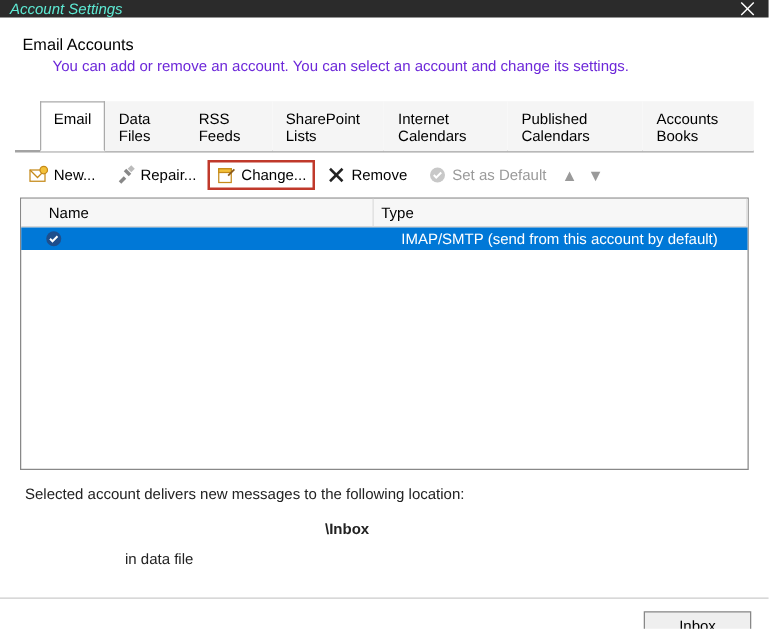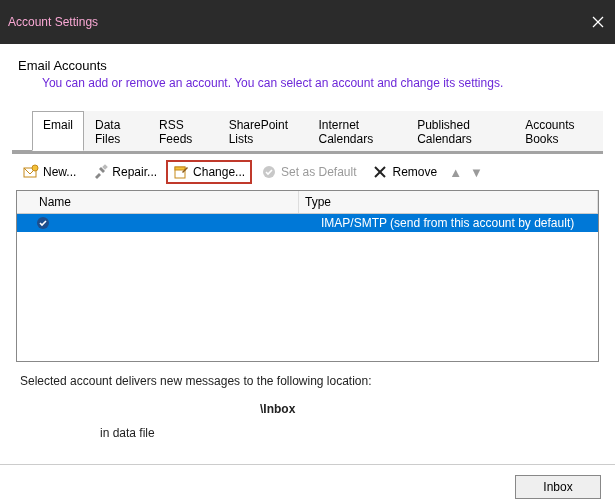--- a/index.html
+++ b/index.html
@@ -1,33 +1,33 @@
 <!DOCTYPE html>
 <html><head>
 <meta charset="utf-8">
 <style>
 * { box-sizing: border-box; margin: 0; padding: 0; }
 body { font-family: "Segoe UI", Tahoma, sans-serif; font-size: 12px; background: #fff; width: 615px; height: 503px; overflow: hidden; }
-.titlebar { background: #2b2b2b; color: #f9a8d4; height: 44px; display: flex; align-items: center; padding: 0 8px; justify-content: space-between; }
+.titlebar { background: #2b2b2b; color: #5eead4; height: 14px; display: flex; align-items: center; padding: 0 8px; justify-content: space-between; font-style: italic; }
 .titlebar .title { font-size: 12px; }
 .titlebar .close { width: 18px; height: 18px; display: flex; align-items: center; justify-content: center; cursor: pointer; }
 .content { padding: 14px 18px 6px 18px; }
 .heading { font-weight: normal; font-size: 13px; margin-bottom: 3px; }
 .subheading { font-size: 12px; color: #6d28d9; margin-left: 24px; margin-bottom: 14px; }
 .tabs-area { padding: 0 12px; }
-.tabs { display: flex; border-bottom: 4px solid #a3a3a3; gap: 0; padding-left: 20px; }
+.tabs { display: flex; border-bottom: 2px solid #a3a3a3; gap: 0; padding-left: 20px; }
 .tab { padding: 6px 10px 5px 10px; font-size: 12px; cursor: pointer; border: 1px solid transparent; border-bottom: none; position: relative; top: 1px; background: #f5f5f5; }
 .tab.active { background: #fff; border: 1px solid #aaa; border-bottom: 1px solid #fff; }
 .toolbar { display: flex; align-items: center; gap: 2px; padding: 6px 4px; }
 .tbtn { display: flex; align-items: center; gap: 4px; padding: 3px 6px; font-size: 12px; cursor: pointer; border: 1px solid transparent; }
 .tbtn.disabled { color: #9a9a9a; cursor: default; }
 .tbtn.highlight { border: 2px solid #c0392b; padding: 2px 5px; }
 .icon { width: 16px; height: 16px; display: inline-flex; align-items: center; justify-content: center; }
 .arrow { color: #9a9a9a; font-size: 13px; padding: 0 3px; }
-.grid-wrap { border: 1px solid #888; margin: 0 4px 8px 4px; height: 172px; background: #fff; }
+.grid-wrap { border: 1px solid #888; margin: 0 4px 8px 4px; height: 218px; background: #fff; }
 .grid-header { display: flex; background: #f7f7f7; border-bottom: 1px solid #ccc; }
 .gh { padding: 4px 6px; font-size: 12px; border-right: 1px solid #ddd; }
 .gh.name { width: 282px; padding-left: 22px; }
 .gh.type { flex: 1; }
 .grid-row { display: flex; align-items: center; background: #0078d7; color: #fff; height: 18px; padding-left: 16px; }
 .gr-check { width: 20px; display: flex; align-items: center; justify-content: center; }
 .gr-name { width: 262px; padding-left: 2px; font-size: 12px; }
 .gr-type { flex: 1; padding-left: 6px; font-size: 12px; }
 .delivery { padding: 4px 8px 6px 8px; font-size: 12px; color: #222; }
 .delivery .line1 { margin-bottom: 14px; }
@@ -90,37 +90,37 @@
     <div class="tbtn highlight">
       <span class="icon">
         <svg width="16" height="16" viewBox="0 0 16 16">
             <rect x="2" y="3" width="10" height="11" fill="#fff" stroke="#c58a1a"></rect>
             <rect x="2" y="3" width="10" height="3" fill="#f3c13a" stroke="#c58a1a"></rect>
             <path d="M9 8 L14 3 L15 4 L10 9 Z" fill="#8a5a1a"></path>
           </svg>
       </span>
       <span>Change...</span>
     </div>
+    <div class="tbtn">
+      <span class="icon">
+        <svg width="14" height="14" viewBox="0 0 14 14">
+            <line x1="2" y1="2" x2="12" y2="12" stroke="#222" stroke-width="2"></line>
+            <line x1="12" y1="2" x2="2" y2="12" stroke="#222" stroke-width="2"></line>
+          </svg>
+      </span>
+      <span>Remove</span>
+    </div>
     <div class="tbtn disabled">
       <span class="icon">
         <svg width="16" height="16" viewBox="0 0 16 16">
             <circle cx="8" cy="8" r="6" fill="#c8c8c8"></circle>
             <polyline points="5,8 7,10 11,6" fill="none" stroke="#fff" stroke-width="1.6"></polyline>
           </svg>
       </span>
       <span>Set as Default</span>
-    </div>
-    <div class="tbtn">
-      <span class="icon">
-        <svg width="14" height="14" viewBox="0 0 14 14">
-            <line x1="2" y1="2" x2="12" y2="12" stroke="#222" stroke-width="2"></line>
-            <line x1="12" y1="2" x2="2" y2="12" stroke="#222" stroke-width="2"></line>
-          </svg>
-      </span>
-      <span>Remove</span>
     </div>
     <span class="arrow">▲</span>
     <span class="arrow">▼</span>
   </div>
 
   <div class="grid-wrap">
     <div class="grid-header">
       <div class="gh name">Name</div>
       <div class="gh type">Type</div>
     </div>

